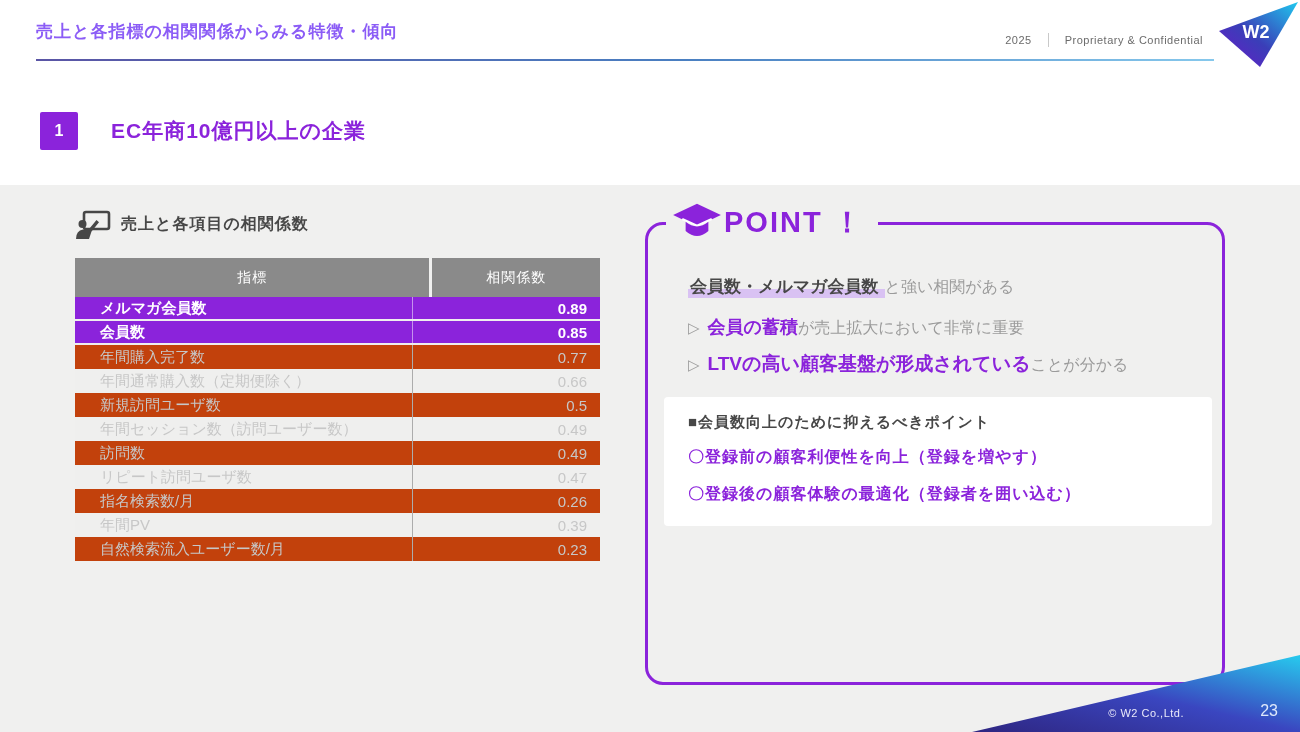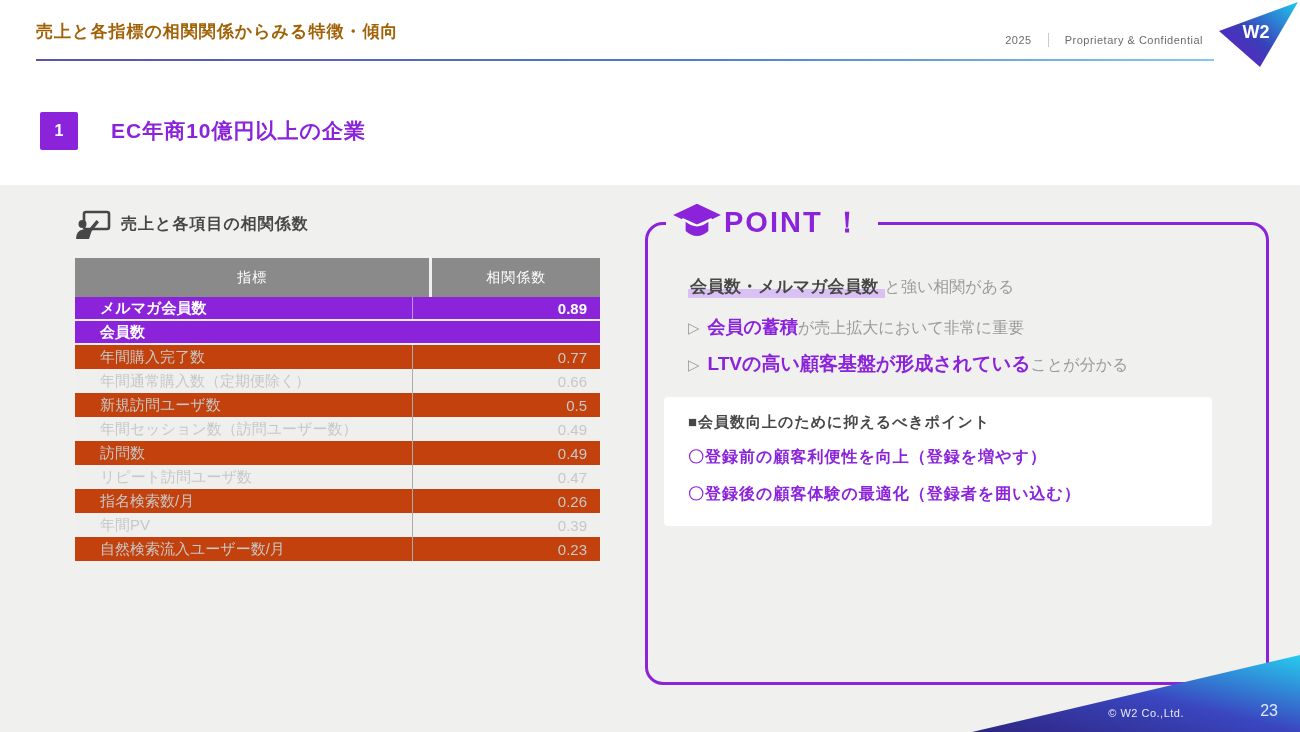--- a/index.html
+++ b/index.html
@@ -6,21 +6,21 @@
   html,body { background:#d8d8d8; }
   .slide {
     position:relative; width:1300px; height:732px; margin:0 auto;
     background:#ffffff; overflow:hidden;
     font-family:"Liberation Sans","DejaVu Sans",sans-serif;
   }
 
   
   .slide-title {
     position:absolute; left:36px; top:20px;
-    font-size:17px; font-weight:bold; color:#a16207; letter-spacing:1px;font-family:Liberation Mono, monospace;
+    font-size:17px; font-weight:bold; color:#8b5cf6; letter-spacing:1px;font-family:Liberation Mono, monospace;
   }
   .header-meta {
     position:absolute; top:33px; right:97px;
     display:flex; align-items:center; gap:16px;
     font-size:11px; color:#6b6b6b; letter-spacing:.5px;margin-left:41px;
   }
   .meta-sep { width:1px; height:14px; background:#c9c9c9; }
   .header-rule {
     position:absolute; left:36px; top:59px; width:1178px; height:2px;
     background:linear-gradient(90deg,#5a55a5 0%,#4a7fc1 55%,#86c8ec 100%);
@@ -57,21 +57,21 @@
   .trow .val  { width:185px; display:flex; align-items:center; justify-content:flex-end; padding-right:10px; border-left:1px solid #acacac; }
   .trow.light { background:#c2410c; color:#c7c7c7; }
   .trow.shade { background:#efefee; color:#c7c7c7; }
   .trow.hl {
     background:#8b23db; color:#fff; font-weight:bold; border-bottom:2px solid #efeeee;
   }
   .trow.hl .val { border-left:1px solid rgba(255,255,255,.5); }
 
   
   .point-box {
-    position:absolute; left:645px; top:222px; width:624px; height:463px;
+    position:absolute; left:645px; top:222px; width:580px; height:463px;
     border:3px solid #8b23db; border-radius:18px;
   }
   .point-title {
     position:absolute; left:18px; top:-27px; height:50px;
     background:#f0f0ef; padding:0 14px 0 6px;
     display:flex; align-items:center; gap:2px;
   }
   .point-title-text { font-size:29px; font-weight:bold; color:#8b23db; letter-spacing:2px; }
   .pline { position:absolute; left:40px; white-space:nowrap; }
   .pline .em  { font-weight:bold; color:#474747; font-size:17px;
@@ -146,20 +146,21 @@
       <div class="th c1">指標</div>
       <div class="th c2">相関係数</div>
     </div>
     <div id="table-body">
         <div class="trow hl">
           <div class="name">メルマガ会員数</div>
           <div class="val">0.89</div>
         </div>
         <div class="trow hl">
           <div class="name">会員数</div>
+          <div class="val">0.85</div>
         </div>
         <div class="trow light">
           <div class="name">年間購入完了数</div>
           <div class="val">0.77</div>
         </div>
         <div class="trow shade">
           <div class="name">年間通常購入数（定期便除く）</div>
           <div class="val">0.66</div>
         </div>
         <div class="trow light">

